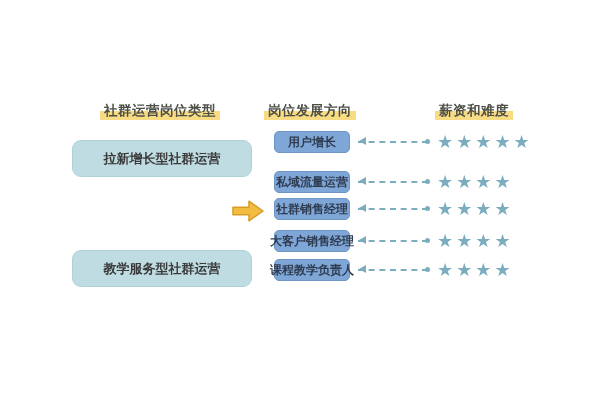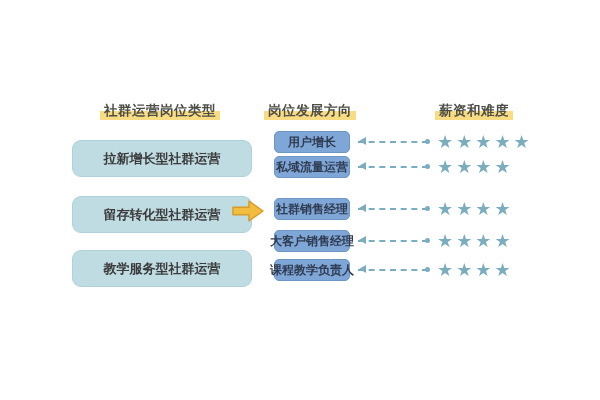--- a/index.html
+++ b/index.html
@@ -76,40 +76,37 @@
   <div class="header" style="left:160px">
     <span class="hl">社群运营岗位类型</span>
   </div>
   <div class="header" style="left:474px">
     <span class="hl">薪资和难度</span>
   </div>
 
   <div class="lbox" style="top:140px">
     <span>拉新增长型社群运营</span>
   </div>
-  <div class="lbox" style="top:196px">
-    <span>留存转化型社群运营</span>
-  </div>
   <div class="lbox" style="top:250px">
     <span>教学服务型社群运营</span>
   </div>
 
   <svg class="big-arrow" width="32" height="26" viewBox="0 0 34 26">
     <polygon points="1,9 18,9 18,2.5 33,13 18,23.5 18,17 1,17" fill="var(--arrow)" stroke="var(--arrow-border)" stroke-width="1.5" stroke-linejoin="round"></polygon>
   </svg>
 
   <div class="row" style="top:131px">
     <div class="mbox">
       <span>用户增长</span>
     </div>
     <div class="connector"></div>
     <div class="stars">★★★★★</div>
   </div>
 
-  <div class="row" style="top:156px">
+  <div class="row" style="top:171px">
     <div class="mbox">
       <span>私域流量运营</span>
     </div>
     <div class="connector"></div>
     <div class="stars">★★★★</div>
   </div>
 
   <div class="row" style="top:198px">
     <div class="mbox">
       <span>社群销售经理</span>

